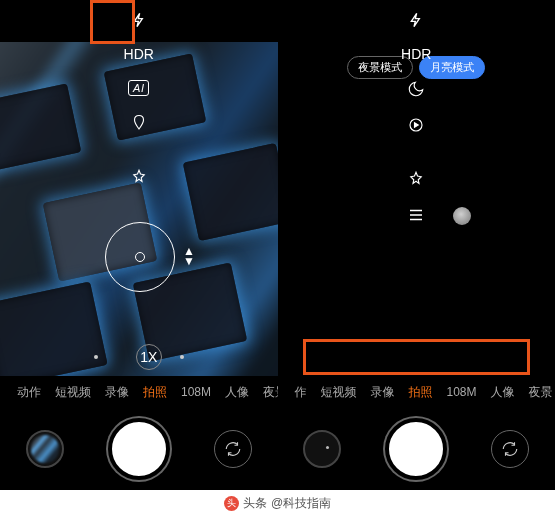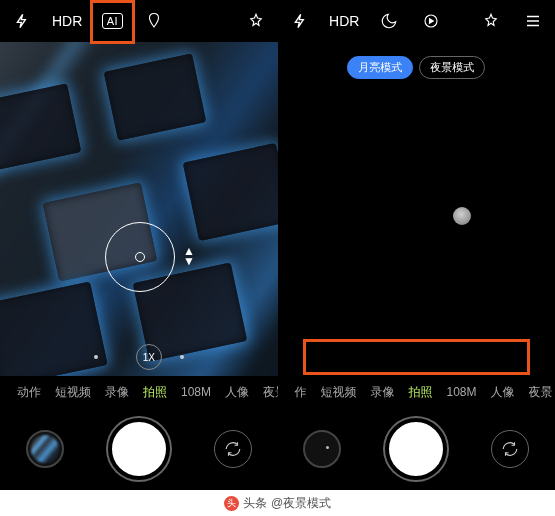--- a/index.html
+++ b/index.html
@@ -29,24 +29,25 @@
 .topbar {
   height: 42px;
   display: flex;
   align-items: center;
   gap: 18px;
   padding: 12px 10px;
   color: #fff;
   font-size: 14px;
   position: relative;
   z-index: 5;
+  flex-direction: column;
 }
 .topbar .sp { flex: 1; }
 .tb-item { display: flex; align-items: center; justify-content: center; min-width: 24px; height: 24px; }
-.ai-box { border: 1.5px solid #fff; border-radius: 3px; font-size: 11px; padding: 1px 4px; letter-spacing: 0.5px; }
+.ai-box { border: 1.5px solid #fff; border-radius: 3px; font-size: 11px; padding: 1px 4px; letter-spacing: 0.5px; font-style: italic; }
 .highlight-box-ai {
   position: absolute;
   left: 90px; top: 0; width: 45px; height: 44px;
   border: 3px solid #e8541a;
   z-index: 10;
 }
 
 .viewfinder {
   flex: 1;
   position: relative;
@@ -134,40 +135,40 @@
   left: 50%; transform: translateX(-50%);
   display: flex; align-items: center; gap: 18px;
   z-index: 3;
 }
 .zoom-dot { width: 4px; height: 4px; border-radius: 50%; background: #ccc; }
 .zoom-bubble {
   width: 26px; height: 26px;
   border: 1px solid #888;
   border-radius: 50%;
   display: flex; align-items: center; justify-content: center;
-  font-size: 10px; color: #fff; margin-left: 20px;
+  font-size: 14px; color: #fff; margin-left: 20px;
 }
 .highlight-box-zoom {
   position: absolute;
   bottom: 1px; left: 25px; right: 25px; height: 36px;
   border: 3px solid #e8541a;
   z-index: 10;
 }
 
 .mode-strip {
   height: 32px;
   display: flex; align-items: center;
   gap: 14px;
   padding: 0 17px;
   color: #aaa;
   font-size: 12px;
   overflow: hidden;
   white-space: nowrap;
 }
-.mode-strip .m.active { color: #bef264; font-family: Liberation Mono, monospace; }
+.mode-strip .m.active { color: #f97316; font-family: Liberation Mono, monospace; }
 
 .shutter-bar {
   height: 82px;
   display: flex;
   align-items: center;
   justify-content: space-around;
   padding: 0 4px;
 }
 .gallery-thumb {
   width: 38px; height: 38px;
@@ -327,22 +328,22 @@
       <div class="tb-item">
         <svg width="18" height="18" viewBox="0 0 24 24" stroke="#fff" stroke-width="2">
             <path d="M4 6h16M4 12h16M4 18h16"></path>
           </svg>
       </div>
     </div>
 
     <div class="viewfinder">
       <div class="night-bg"></div>
       <div class="mode-pills">
+        <div class="pill">夜景模式</div>
         <div class="pill active">月亮模式</div>
-        <div class="pill">夜景模式</div>
       </div>
       <div class="moon"></div>
 
       <div class="highlight-box-zoom"></div>
     </div>
 
     <div class="mode-strip">
       <span class="m">作</span>
       <span class="m">短视频</span>
       <span class="m">录像</span>
@@ -361,14 +362,14 @@
             <path d="M18 3v4h-4M6 21v-4h4"></path>
           </svg>
       </div>
     </div>
   </div>
 </div>
 
 <div class="attribution">
   <div class="attr-logo">头</div>
   <span>头条</span>
-  <span>@夜景模式</span>
+  <span>@科技指南</span>
 </div>
 
 </body></html>

